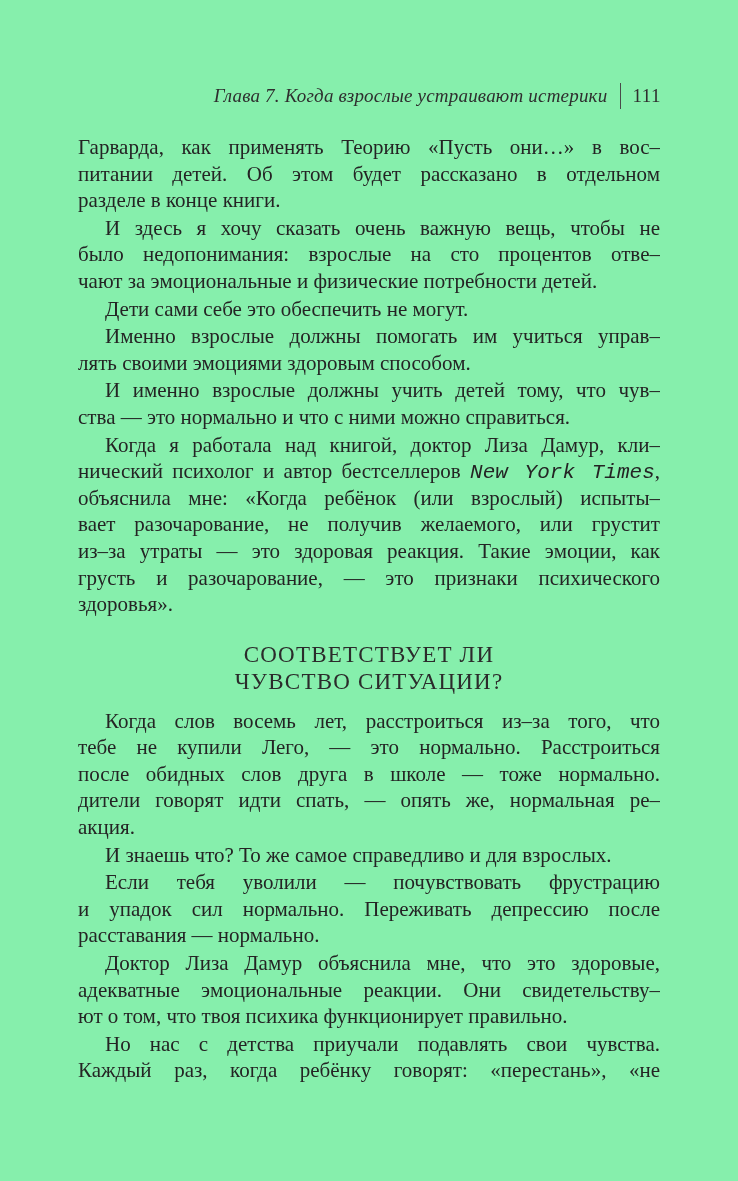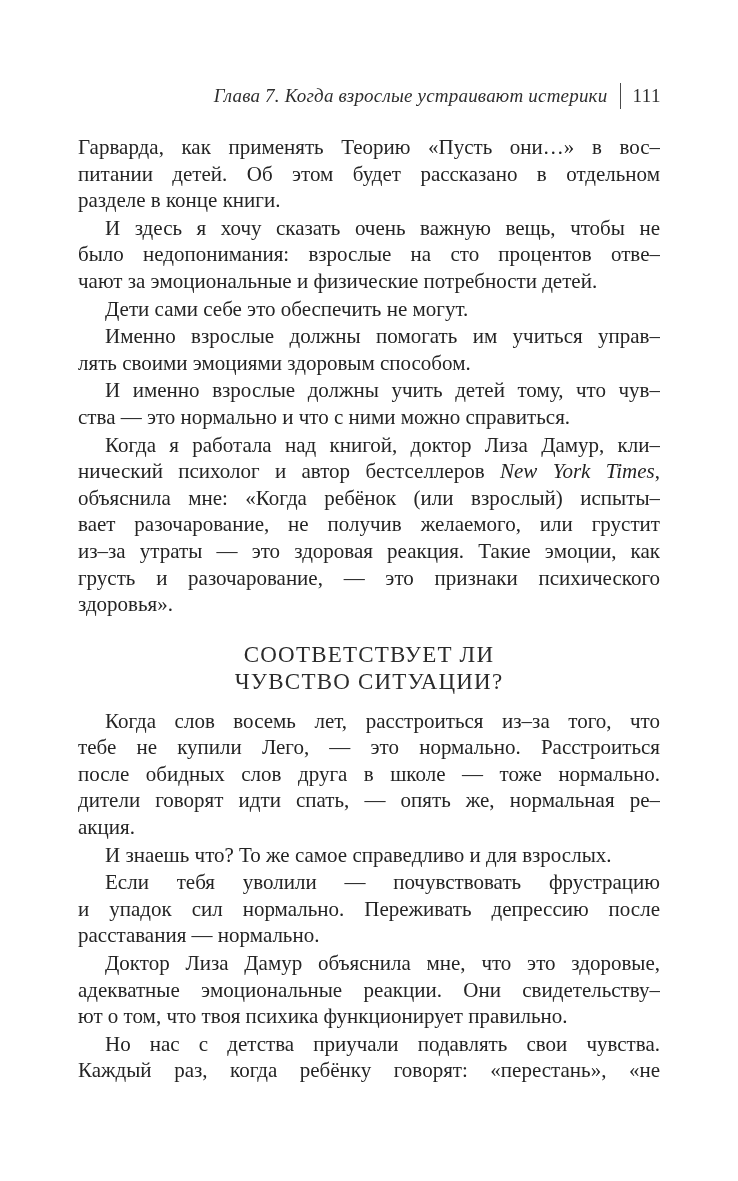--- a/index.html
+++ b/index.html
@@ -1,21 +1,21 @@
 <!DOCTYPE html>
 <html lang="ru"><head>
 <meta charset="utf-8">
 <style>
   html, body { margin: 0; padding: 0; background: #e8e8e8; }
   .page {
     position: relative;
     width: 738px;
     height: 1181px;
     margin: 0 auto;
-    background: #ffffff;
+    background: #86efac;
     font-family: "Liberation Serif", serif;
     color: #242424;
     overflow: hidden;
   }
   
   .running-head {
     position: absolute;
     top: 83px;
     left: 77px;
     width: 584px;
@@ -43,21 +43,21 @@
     left: 77px;
     width: 584px;
     font-size: 21px;
     line-height: 26.6px;
   }
   .para { margin: 1px; }
   .ln { height: 26.6px; overflow: hidden; }
   .jl { text-align: justify; text-align-last: justify; }
   .last { text-align: left; }
   .ind { text-indent: 27px; }
-  .it { font-style: italic; }
+  .it { font-style: italic; font-family: Liberation Mono, monospace; }
 
   
   .section-heading {
     margin: 23px 0 13px 0;
     text-align: center;
     font-family: Liberation Serif, serif;
     font-size: 23px;
     line-height: 27px;
     letter-spacing: 1.2px;
     color: #2b2b2b;

